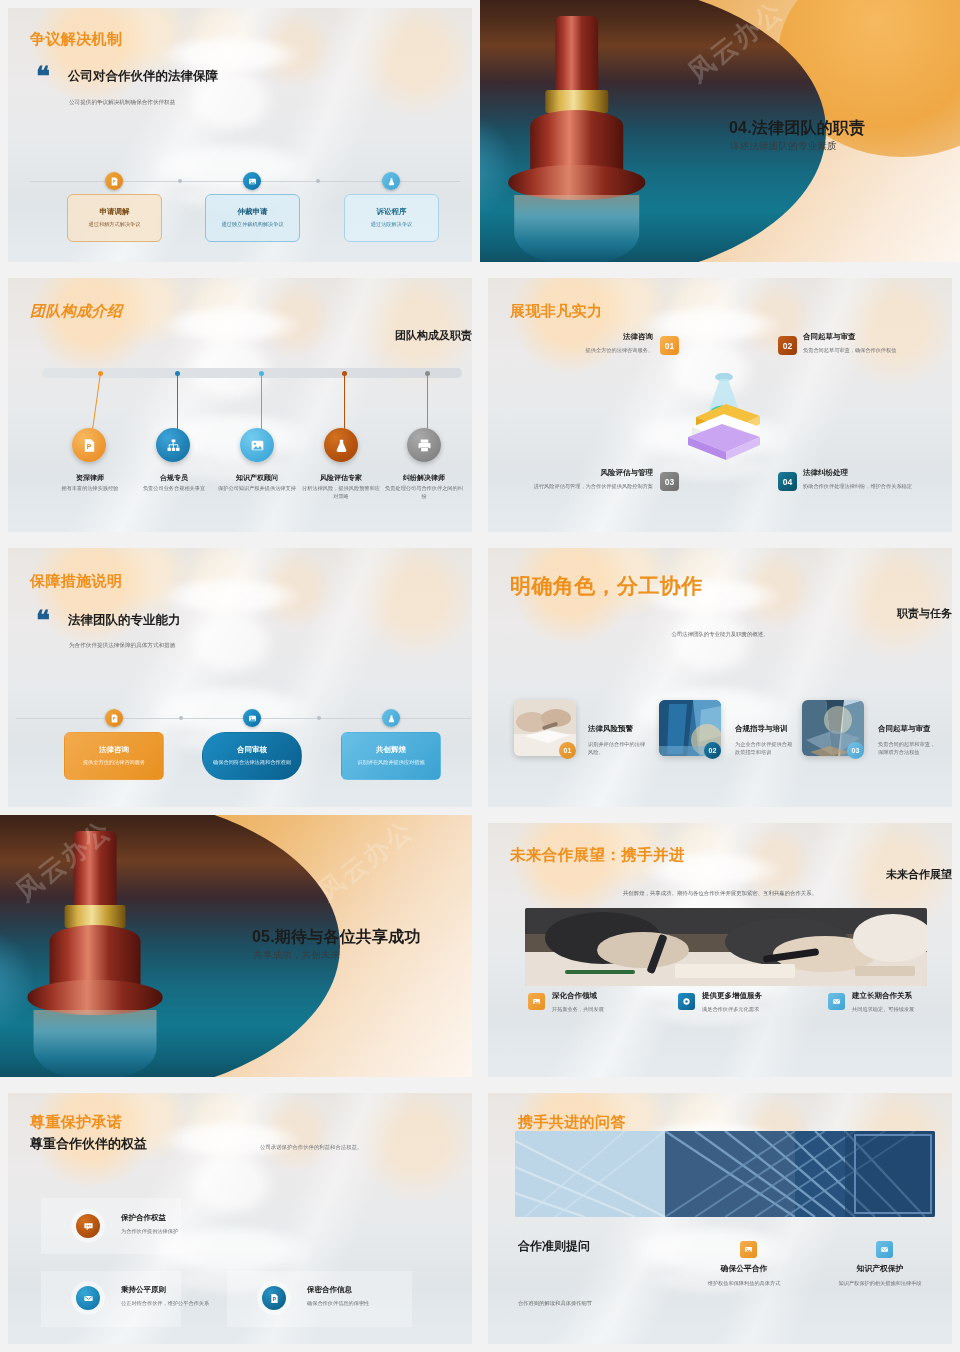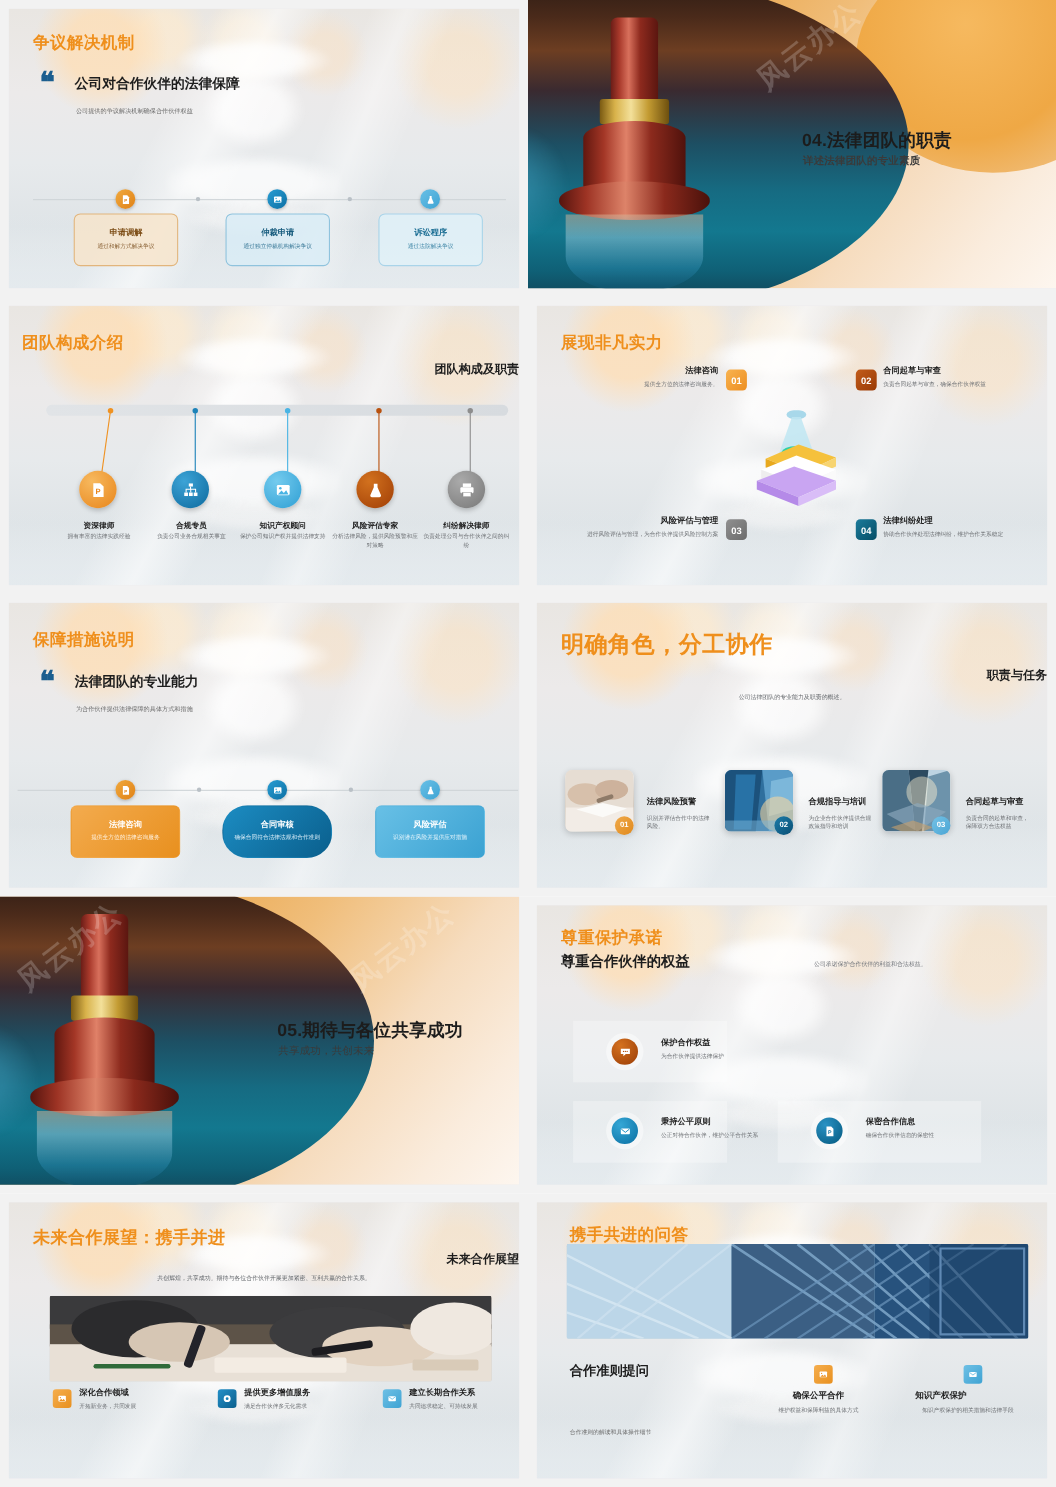--- a/index.html
+++ b/index.html
@@ -318,29 +318,29 @@
         <div class="gavel3d">
           <div class="gv-handle"></div>
           <div class="gv-ring r1"></div>
           <div class="gv-body"></div>
           <div class="gv-base"></div>
           <div class="gv-reflect"></div>
         </div>
       </div>
       <div class="wm" style="left:200px;top:24px;">风云办公</div>
       <div class="sec-title" style="left:249px;top:118px;">04.法律团队的职责</div>
-      <div class="sec-sub" style="left:250px;top:140px;font-weight:bold;">详述法律团队的专业素质</div>
+      <div class="sec-sub" style="left:250px;top:140px;">详述法律团队的专业素质</div>
     </div>
   </div>
 
   <div class="slide">
     <div class="inner">
       <div class="bg-light"></div>
 
-      <div class="kicker" style="left:12px;top:24px;">团队构成介绍</div>
+      <div class="kicker" style="left:22px;top:24px;font-style:italic;">团队构成介绍</div>
       <div class="center-title" style="left:0;right:0;top:50px;">团队构成及职责</div>
 
       <div class="bar" style="left:34px;top:90px;width:420px;"></div>
 
       <div class="stem" style="left:92px;top:95px;height:62px;background:#ef9222;transform:rotate(8deg);transform-origin:top;"></div>
       <div class="stem" style="left:169px;top:95px;height:62px;background:#1c82b8;"></div>
       <div class="stem" style="left:253px;top:95px;height:62px;background:#49b4e4;"></div>
       <div class="stem" style="left:336px;top:95px;height:62px;background:#b9510e;"></div>
       <div class="stem" style="left:419px;top:95px;height:62px;background:#8d8d8d;"></div>
 
@@ -480,21 +480,21 @@
 
       <div class="card" style="left:56px;top:184px;width:100px;height:48px;background:linear-gradient(135deg,#f3ab4e,#e8901f);">
         <div class="t" style="color:#ffffff;">法律咨询</div>
         <div class="d" style="color:#fff4e4;">提供全方位的法律咨询服务</div>
       </div>
       <div class="card" style="left:194px;top:184px;width:100px;height:48px;background:linear-gradient(135deg,#1c8cc2,#0a5f8d);border-radius:23px;">
         <div class="t" style="color:#ffffff;">合同审核</div>
         <div class="d" style="color:#dceef8;">确保合同符合法律法规和合作准则</div>
       </div>
       <div class="card" style="left:333px;top:184px;width:100px;height:48px;background:linear-gradient(135deg,#68c0e6,#3ba2d2);">
-        <div class="t" style="color:#ffffff;">风险评估</div>
+        <div class="t" style="color:#ffffff;">共创辉煌</div>
         <div class="d" style="color:#e8f6fc;">识别潜在风险并提供应对措施</div>
       </div>
     </div>
   </div>
 
   <div class="slide">
     <div class="inner">
       <div class="bg-light"></div>
 
       <div class="kicker" style="left:22px;top:24px;font-size:21px;">明确角色，分工协作</div>
@@ -559,66 +559,20 @@
           <div class="gv-ring r1"></div>
           <div class="gv-body"></div>
           <div class="gv-base"></div>
           <div class="gv-reflect"></div>
         </div>
       </div>
       <div class="wm" style="left:8px;top:28px;">风云办公</div>
       <div class="wm" style="left:310px;top:28px;">风云办公</div>
       <div class="sec-title" style="left:252px;top:112px;">05.期待与各位共享成功</div>
       <div class="sec-sub" style="left:253px;top:134px;">共享成功，共创未来</div>
-    </div>
-  </div>
-
-  <div class="slide">
-    <div class="inner">
-      <div class="bg-light"></div>
-
-      <div class="kicker" style="left:22px;top:20px;">尊重保护承诺</div>
-      <div class="h2" style="left:22px;top:42px;font-size:13px;">尊重合作伙伴的权益</div>
-      <div class="sub" style="left:252px;top:50px;width:200px;font-size:5.4px;color:#70747a;">公司承诺保护合作伙伴的利益和合法权益。</div>
-
-      <div class="panel" style="left:33px;top:105px;width:140px;height:56px;"></div>
-      <div class="panel" style="left:33px;top:178px;width:140px;height:56px;"></div>
-      <div class="panel" style="left:219px;top:178px;width:185px;height:56px;"></div>
-
-      <div class="halo" style="left:63px;top:116px;"></div>
-      <div class="round-ico" style="left:68px;top:121px;background:radial-gradient(circle at 34% 28%,#d4711f,#9b3d06);">
-        <svg width="11" height="11" viewBox="0 0 16 16">
-            <path fill="#fff" d="M2 3.4h12v7.2H8.6L5.4 13.4v-2.8H2z"></path>
-            <circle cx="5.6" cy="7" r=".85" fill="#b4500d"></circle>
-            <circle cx="8" cy="7" r=".85" fill="#b4500d"></circle>
-            <circle cx="10.4" cy="7" r=".85" fill="#b4500d"></circle>
-          </svg>
-      </div>
-      <div class="n-t" style="left:113px;top:120px;width:120px;">保护合作权益</div>
-      <div class="n-d" style="left:113px;top:134px;width:125px;">为合作伙伴提供法律保护</div>
-
-      <div class="halo" style="left:63px;top:188px;"></div>
-      <div class="round-ico" style="left:68px;top:193px;background:radial-gradient(circle at 34% 28%,#35a7d6,#0a6fa2);">
-        <svg width="11" height="11" viewBox="0 0 16 16">
-            <rect x="2" y="4.2" width="12" height="7.6" rx="1.2" fill="#fff"></rect>
-            <path d="M2.6 5 L8 9.3 l5.4-4.3" stroke="#1b8fc4" stroke-width="1.3" fill="none"></path>
-          </svg>
-      </div>
-      <div class="n-t" style="left:113px;top:192px;width:120px;">秉持公平原则</div>
-      <div class="n-d" style="left:113px;top:206px;width:110px;">公正对待合作伙伴，维护公平合作关系</div>
-
-      <div class="halo" style="left:249px;top:188px;"></div>
-      <div class="round-ico" style="left:254px;top:193px;background:radial-gradient(circle at 34% 28%,#2a92c4,#05597f);">
-        <svg width="11" height="11" viewBox="0 0 16 16">
-            <path fill="#fff" d="M3.4 1.6h6.2L12.6 4.6V14.4H3.4z"></path>
-            <text x="5.4" y="11.6" font-size="7" fill="#1171a0" font-family="sans-serif" font-weight="bold">P</text>
-          </svg>
-      </div>
-      <div class="n-t" style="left:299px;top:192px;width:120px;">保密合作信息</div>
-      <div class="n-d" style="left:299px;top:206px;width:120px;">确保合作伙伴信息的保密性</div>
     </div>
   </div>
 
   <div class="slide">
     <div class="inner">
       <div class="bg-light"></div>
 
       <div class="kicker" style="left:22px;top:22px;font-size:15.5px;">未来合作展望：携手并进</div>
       <div class="center-title" style="left:0;right:0;top:44px;">未来合作展望</div>
       <div class="center-sub" style="left:44px;right:44px;top:66px;">共创辉煌，共享成功。期待与各位合作伙伴开展更加紧密、互利共赢的合作关系。</div>
@@ -669,20 +623,66 @@
       </div>
       <div class="n-t" style="left:364px;top:168px;width:110px;">建立长期合作关系</div>
       <div class="n-d" style="left:364px;top:182px;width:110px;">共同追求稳定、可持续发展</div>
     </div>
   </div>
 
   <div class="slide">
     <div class="inner">
       <div class="bg-light"></div>
 
+      <div class="kicker" style="left:22px;top:20px;">尊重保护承诺</div>
+      <div class="h2" style="left:22px;top:42px;font-size:13px;">尊重合作伙伴的权益</div>
+      <div class="sub" style="left:252px;top:50px;width:200px;font-size:5.4px;color:#70747a;">公司承诺保护合作伙伴的利益和合法权益。</div>
+
+      <div class="panel" style="left:33px;top:105px;width:140px;height:56px;"></div>
+      <div class="panel" style="left:33px;top:178px;width:140px;height:56px;"></div>
+      <div class="panel" style="left:219px;top:178px;width:185px;height:56px;"></div>
+
+      <div class="halo" style="left:63px;top:116px;"></div>
+      <div class="round-ico" style="left:68px;top:121px;background:radial-gradient(circle at 34% 28%,#d4711f,#9b3d06);">
+        <svg width="11" height="11" viewBox="0 0 16 16">
+            <path fill="#fff" d="M2 3.4h12v7.2H8.6L5.4 13.4v-2.8H2z"></path>
+            <circle cx="5.6" cy="7" r=".85" fill="#b4500d"></circle>
+            <circle cx="8" cy="7" r=".85" fill="#b4500d"></circle>
+            <circle cx="10.4" cy="7" r=".85" fill="#b4500d"></circle>
+          </svg>
+      </div>
+      <div class="n-t" style="left:113px;top:120px;width:120px;">保护合作权益</div>
+      <div class="n-d" style="left:113px;top:134px;width:125px;">为合作伙伴提供法律保护</div>
+
+      <div class="halo" style="left:63px;top:188px;"></div>
+      <div class="round-ico" style="left:68px;top:193px;background:radial-gradient(circle at 34% 28%,#35a7d6,#0a6fa2);">
+        <svg width="11" height="11" viewBox="0 0 16 16">
+            <rect x="2" y="4.2" width="12" height="7.6" rx="1.2" fill="#fff"></rect>
+            <path d="M2.6 5 L8 9.3 l5.4-4.3" stroke="#1b8fc4" stroke-width="1.3" fill="none"></path>
+          </svg>
+      </div>
+      <div class="n-t" style="left:113px;top:192px;width:120px;">秉持公平原则</div>
+      <div class="n-d" style="left:113px;top:206px;width:110px;">公正对待合作伙伴，维护公平合作关系</div>
+
+      <div class="halo" style="left:249px;top:188px;"></div>
+      <div class="round-ico" style="left:254px;top:193px;background:radial-gradient(circle at 34% 28%,#2a92c4,#05597f);">
+        <svg width="11" height="11" viewBox="0 0 16 16">
+            <path fill="#fff" d="M3.4 1.6h6.2L12.6 4.6V14.4H3.4z"></path>
+            <text x="5.4" y="11.6" font-size="7" fill="#1171a0" font-family="sans-serif" font-weight="bold">P</text>
+          </svg>
+      </div>
+      <div class="n-t" style="left:299px;top:192px;width:120px;">保密合作信息</div>
+      <div class="n-d" style="left:299px;top:206px;width:120px;">确保合作伙伴信息的保密性</div>
+    </div>
+  </div>
+
+  <div class="slide">
+    <div class="inner">
+      <div class="bg-light"></div>
+
       <div class="kicker" style="left:30px;top:20px;">携手共进的问答</div>
 
       <div class="widephoto" style="left:27px;top:38px;width:420px;height:86px;">
         <svg width="420" height="86" viewBox="0 0 420 86" preserveAspectRatio="none">
           <rect width="420" height="86" fill="#9fc2da"></rect>
           <path d="M0 0 h150 v86 H0z" fill="#bcd6e8"></path>
           <path d="M150 0 h130 v86 H150z" fill="#3b5f84"></path>
           <path d="M280 0 h140 v86 H280z" fill="#27527d"></path>
           <path d="M150 0 L280 86 M180 0 L300 86 M210 0 L320 86 M240 0 L340 86 M270 0 L360 86 M300 0 L386 86 M330 0 L410 86" stroke="#7fa7c9" stroke-width="2.4" fill="none" opacity=".85"></path>
           <path d="M280 0 L150 86 M310 0 L180 86 M340 0 L210 86 M370 0 L240 86 M400 0 L270 86" stroke="#6b94bb" stroke-width="2" fill="none" opacity=".7"></path>
@@ -705,18 +705,18 @@
       </div>
       <div class="n-t" style="left:208px;top:170px;width:96px;text-align:center;font-size:7.8px;">确保公平合作</div>
       <div class="n-d" style="left:203px;top:186px;width:106px;text-align:center;">维护权益和保障利益的具体方式</div>
 
       <div class="sq-ico" style="left:388px;top:148px;background:linear-gradient(135deg,#6ec0e5,#3fa3d3);">
         <svg width="9" height="9" viewBox="0 0 16 16">
             <rect x="2" y="4" width="12" height="8" rx="1.2" fill="#fff"></rect>
             <path d="M2.6 4.8 L8 9 l5.4-4.2" stroke="#4fb2dd" stroke-width="1.2" fill="none"></path>
           </svg>
       </div>
-      <div class="n-t" style="left:344px;top:170px;width:96px;font-size:7.8px;">知识产权保护</div>
+      <div class="n-t" style="left:344px;top:170px;width:96px;text-align:center;font-size:7.8px;">知识产权保护</div>
       <div class="n-d" style="left:340px;top:186px;width:104px;text-align:center;">知识产权保护的相关措施和法律手段</div>
     </div>
   </div>
 
 </div>
 
 </body></html>

